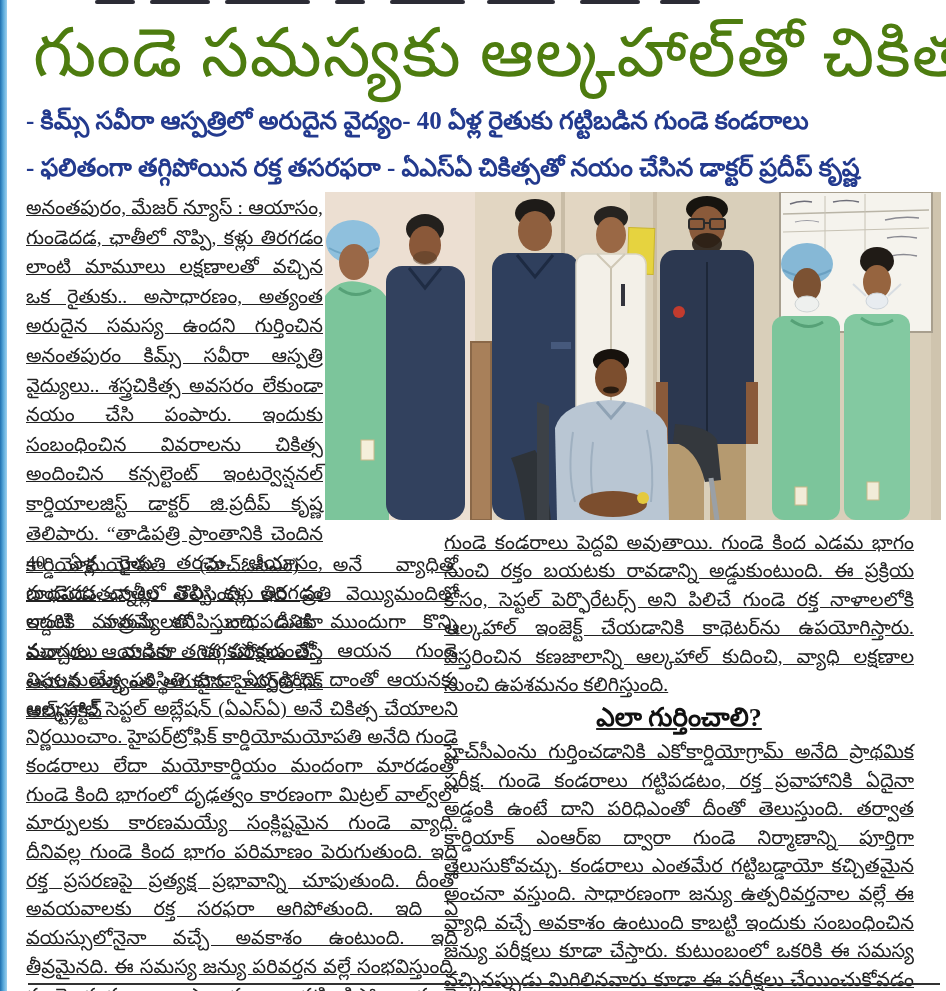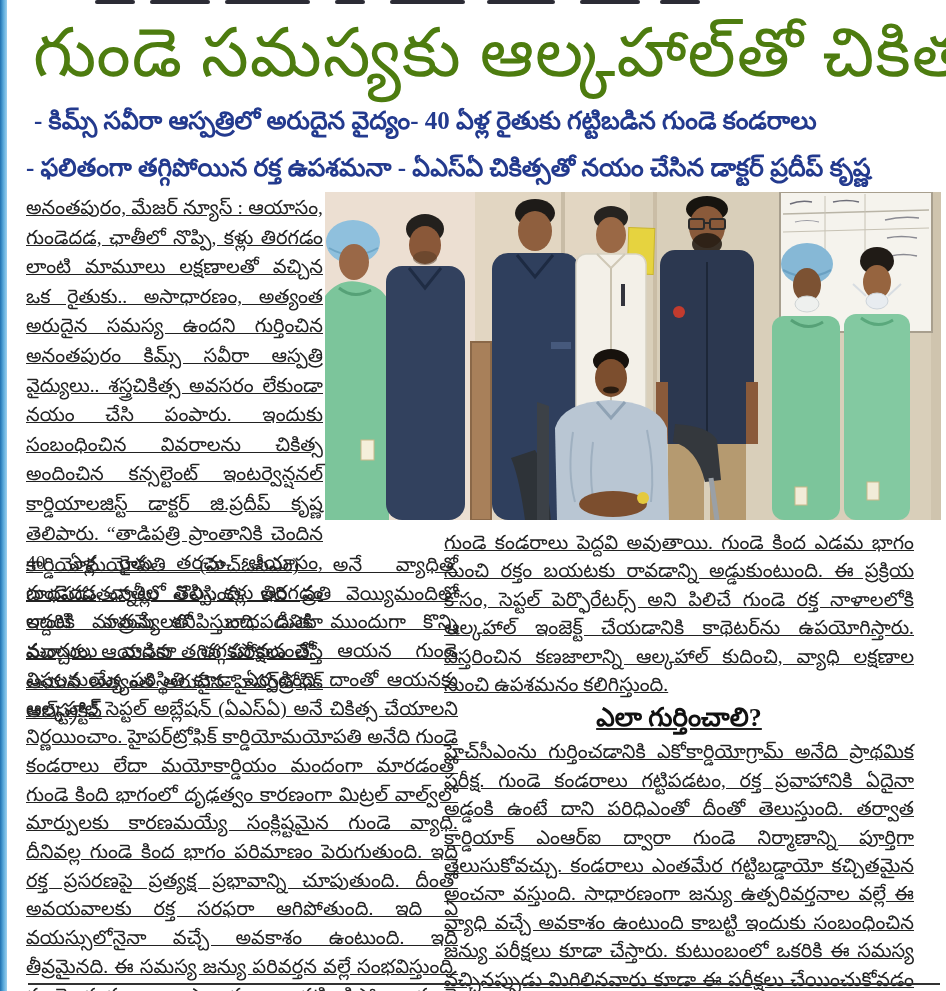--- a/index.html
+++ b/index.html
@@ -23,21 +23,21 @@
   .headline {
     position: absolute; left: 33px; top: 16px; width: 900px;
     font-size: 68px; line-height: 74px; font-weight: normal;
     color: #4d7c0f; letter-spacing: 1px; white-space: nowrap;
   }
   .subhead {
     position: absolute; left: 26px; width: 905px;
     font-size: 25px; line-height: 36px; font-weight: bold;
     color: #233a8e; white-space: nowrap;
   }
-  .subhead.s1 { top: 103px; margin-left: 8px; }
+  .subhead.s1 { top: 103px; }
   .subhead.s2 { top: 150px; }
   .body-text {
     position: absolute;
     font-size: 19.5px; line-height: 29px;
     text-align: justify; color: #222222; text-decoration: underline;
   }
   .col1-top    { left: 26px;  top: 193px; width: 297px; height: 357px; line-height: 29.6px; }
   .col1-bottom { left: 26px;  top: 551px; width: 432px; height: 430px; line-height: 28.7px; }
   .col2        { left: 444px; top: 529px; width: 470px; height: 452px; line-height: 28.4px; }
   .section-heading {
@@ -65,21 +65,21 @@
   <span style="left:225px;width:85px"></span>
   <span style="left:335px;width:30px"></span>
   <span style="left:390px;width:75px"></span>
   <span style="left:487px;width:68px"></span>
   <span style="left:580px;width:60px"></span>
   <span style="left:660px;width:40px"></span>
 </div>
 
 <h1 class="headline">గుండె సమస్యకు ఆల్కహాల్‌తో చికిత్స!</h1>
 <div class="subhead s1">- కిమ్స్ సవీరా ఆస్పత్రిలో అరుదైన వైద్యం- 40 ఏళ్ల రైతుకు గట్టిబడిన గుండె కండరాలు</div>
-<div class="subhead s2">- ఫలితంగా తగ్గిపోయిన రక్త ఉపశమనా - ఏఎస్‌ఏ చికిత్సతో నయం చేసిన డాక్టర్ ప్రదీప్ కృష్ణ</div>
+<div class="subhead s2">- ఫలితంగా తగ్గిపోయిన రక్త తసరఫరా - ఏఎస్‌ఏ చికిత్సతో నయం చేసిన డాక్టర్ ప్రదీప్ కృష్ణ</div>
 
 <div class="photo-wrap">
   <svg width="616" height="328" viewBox="0 0 616 328" xmlns="http://www.w3.org/2000/svg">
 
     <rect x="0" y="0" width="616" height="328" fill="#d9cfba"></rect>
     <rect x="0" y="0" width="150" height="328" fill="#ecdfd2"></rect>
     <rect x="150" y="0" width="155" height="328" fill="#e2d6c2"></rect>
     <rect x="236" y="0" width="4" height="328" fill="#c8bca6"></rect>
     <rect x="328" y="0" width="4" height="328" fill="#cabda6"></rect>
     <rect x="606" y="0" width="10" height="328" fill="#cfc4ae"></rect>

